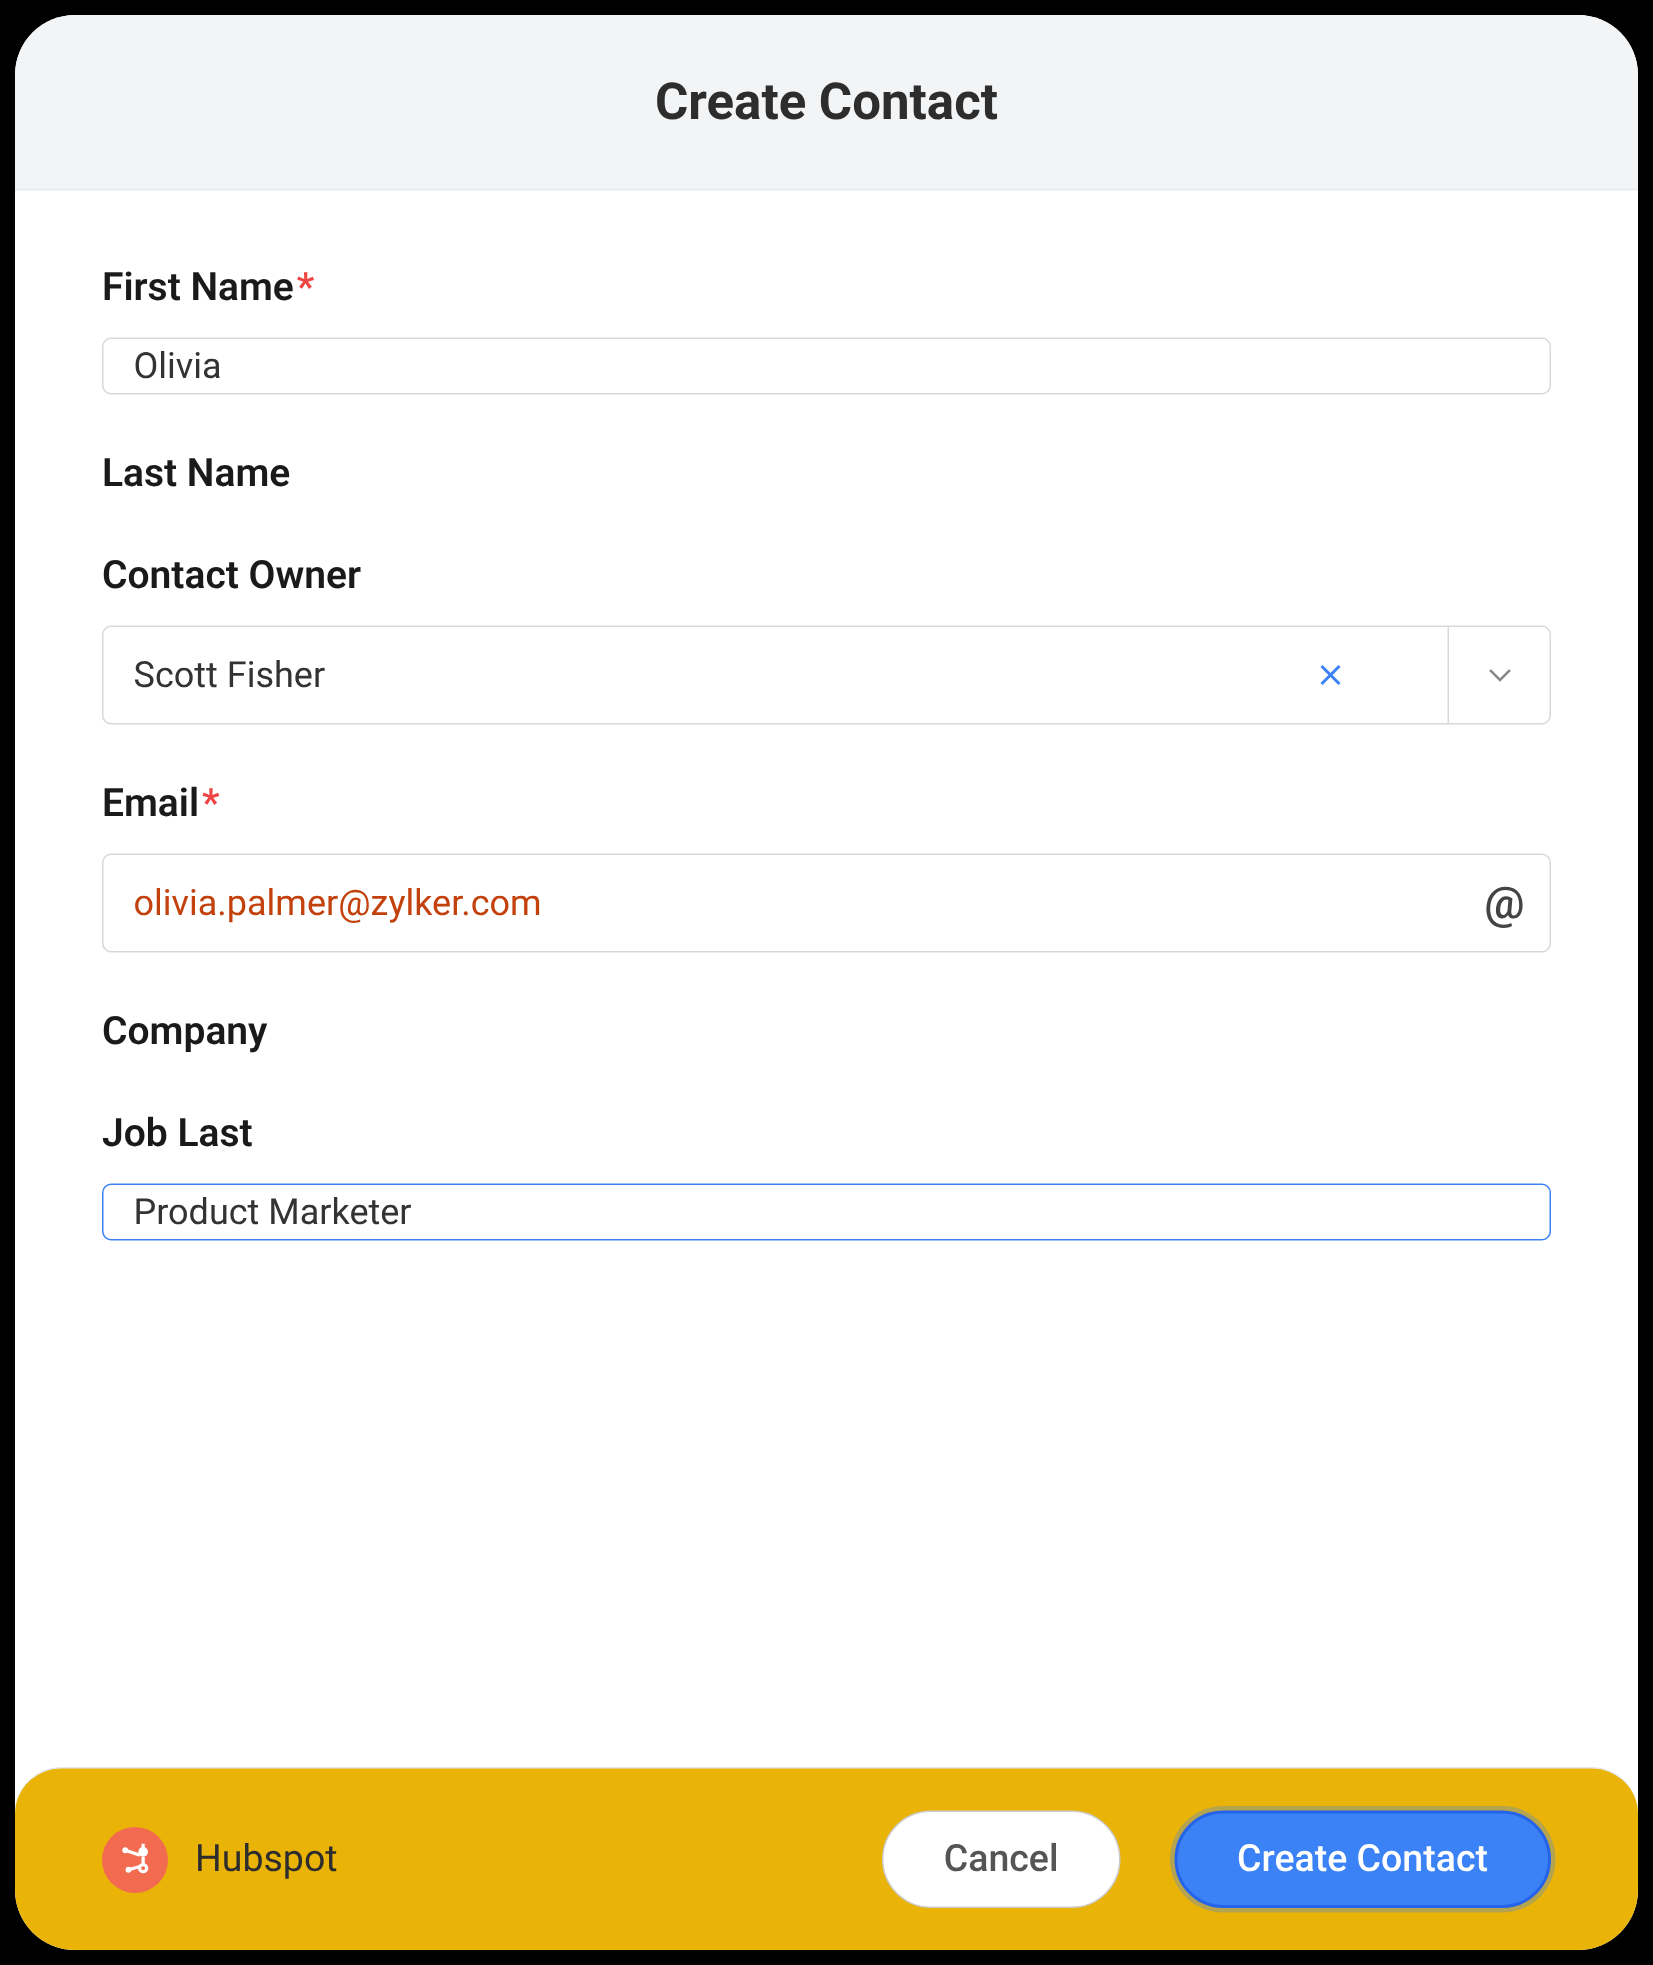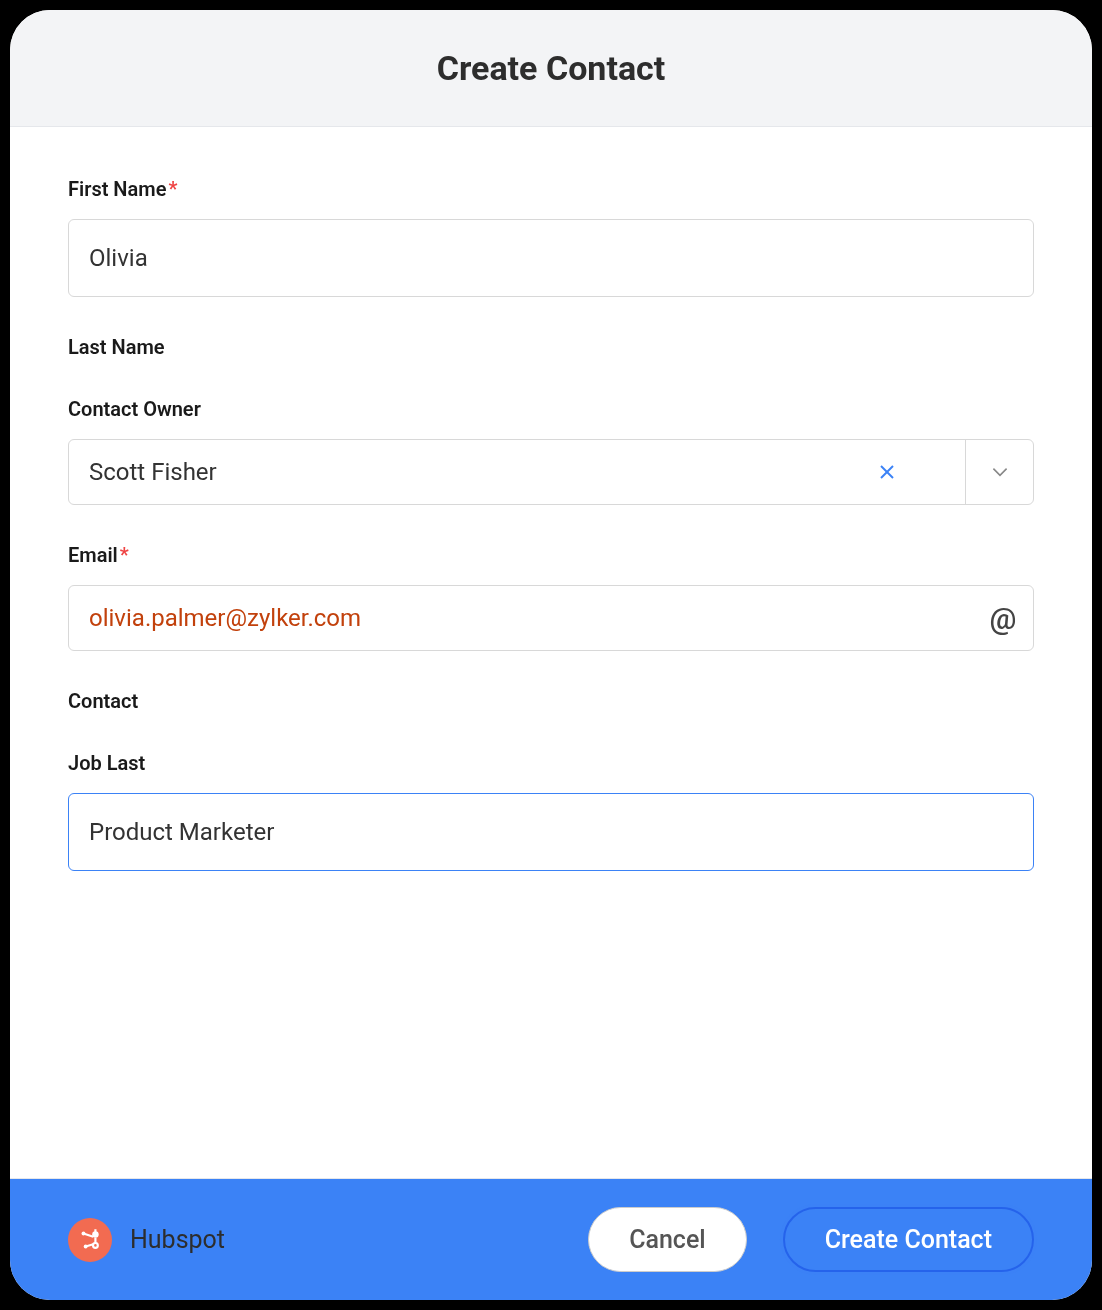--- a/index.html
+++ b/index.html
@@ -38,32 +38,32 @@
       flex: 1;
       overflow-y: auto;
       padding: 50px 58px 20px 58px;
       background: #fff;
     }
     .form-group {
       margin-bottom: 38px;
     }
     .form-label {
       display: block;
-      font-size: 20px;
+      font-size: 26px;
       font-weight: 600;
       color: #1a1a1a;
       margin-bottom: 18px;
     }
     .required {
       color: #ef4444;
       margin-left: 2px;
     }
     .text-input {
       width: 100%;
-      padding: 24px 20px;
+      padding: 4px 20px;
       font-size: 24px;
       color: #333;
       border: 1px solid #d8d8d8;
       border-radius: 6px;
       outline: none;
       background: #fff;
       font-family: inherit;
     }
     .text-input.focused {
       border-color: #3b82f6;
@@ -116,26 +116,27 @@
       font-family: inherit;
     }
     .email-at {
       width: 60px;
       text-align: center;
       font-size: 30px;
       color: #444;
       font-weight: 500;
     }
     .footer {
-      background: #3b82f6;
+      background: #eab308;
       border-top: 1px solid #e5e7eb;
       padding: 28px 58px;
       display: flex;
       align-items: center;
       justify-content: space-between;
+      border-radius: 31px;
     }
     .footer-left {
       display: flex;
       align-items: center;
       gap: 18px;
     }
     .hubspot-logo {
       width: 44px;
       height: 44px;
       background: #f26b51;
@@ -216,21 +217,21 @@
       <label class="form-label">
         <span>Email</span><span class="required">*</span>
       </label>
       <div class="email-wrapper">
         <input type="text" class="email-input" value="olivia.palmer@zylker.com" style="">
         <div class="email-at">@</div>
       </div>
     </div>
 
     <div class="form-group">
-      <label class="form-label">Contact</label>
+      <label class="form-label">Company</label>
     </div>
 
     <div class="form-group">
       <label class="form-label">Job Last</label>
       <input type="text" class="text-input focused" value="Product Marketer" style="">
     </div>
 
   </div>
 
   <div class="footer">

